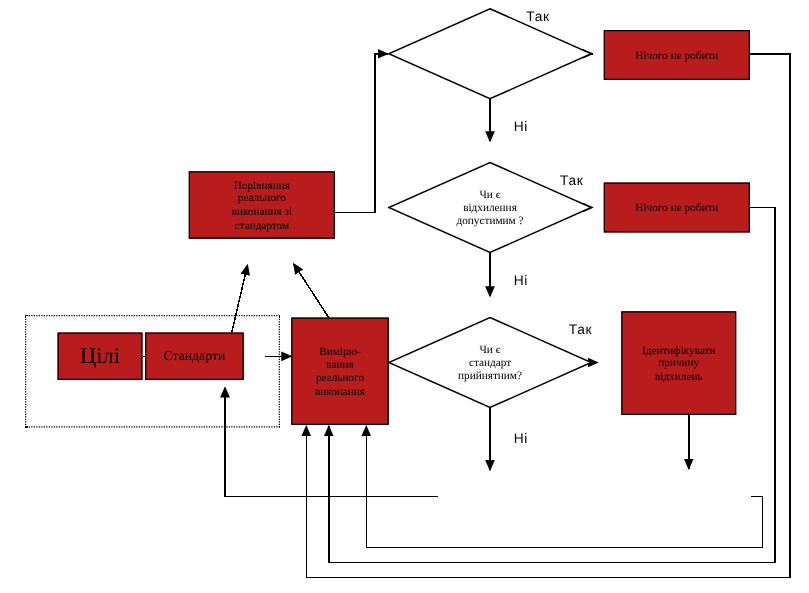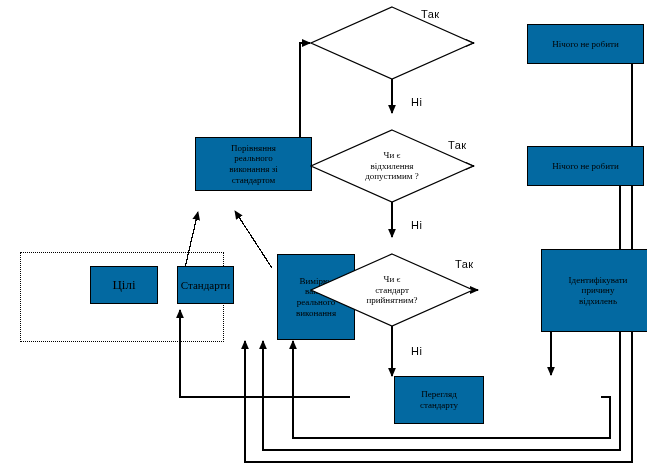--- a/index.html
+++ b/index.html
@@ -28,22 +28,21 @@
     box-sizing: border-box;
     display: flex;
     align-items: center;
     justify-content: center;
     text-align: center;
     line-height: 1.18;
     color: #000000;
   }
   .rect {
     border: 1px solid #000000;
-    background: #0369a1;
-    margin-left: 44px;
+    background: #b91c1c;
   }
   .rect .txt {
     padding: 0 3px;
     width: 100%;
   }
   .diamond {
     background: transparent;
   }
   .diamond .dlabel {
     position: relative;
@@ -66,21 +65,21 @@
     white-space: nowrap;
     letter-spacing: 0.5px;
   }
   .dotted-group {
     position: absolute;
     border: 1px dotted #000000;
     background: transparent;
   }
   .f9  { font-size: 9px; }
   .f11 { font-size: 11px; }
-  .f12 { font-size: 13px; }
+  .f12 { font-size: 18px; }
 </style>
 </head>
 <body>
 
 <div id="canvas">
 
   <svg id="wires" viewBox="0 0 647 474" xmlns="http://www.w3.org/2000/svg">
     <defs>
       <marker id="ah" markerWidth="9" markerHeight="9" refX="8" refY="4.5" orient="auto" markerUnits="userSpaceOnUse">
         <path d="M0,0.6 L9,4.5 L0,8.4 Z" fill="#000000"></path>
@@ -122,21 +121,21 @@
 
     </g>
   </svg>
 
   <div class="dotted-group" style="left:20px; top:252px; width:202px; height:88px;"></div>
 
   <div class="node rect f12" style="left:46px; top:266px; width:68px; height:38px;">
     <span class="txt">Цілі</span>
   </div>
 
-  <div class="node rect f11" style="left:133px; top:266px; width:57px; height:38px;">
+  <div class="node rect f11" style="left:116px; top:266px; width:79px; height:38px;">
     <span class="txt">Стандарти</span>
   </div>
 
   <div class="node rect f9" style="left:233px; top:254px; width:78px; height:86px;">
     <span class="txt">Вимірю-<br>вання<br>реального<br>виконання</span>
   </div>
 
   <div class="node rect f9" style="left:151px; top:137px; width:117px; height:54px;">
     <span class="txt">Порівняння<br>реального<br>виконання зі<br>стандартом</span>
   </div>
@@ -162,27 +161,24 @@
   </div>
 
   <div class="node rect f9" style="left:483px; top:24px; width:117px; height:40px;">
     <span class="txt">Нічого не робити</span>
   </div>
 
   <div class="node rect f9" style="left:483px; top:146px; width:117px; height:40px;">
     <span class="txt">Нічого не робити</span>
   </div>
 
-  <div class="node rect f9" style="left:497px; top:249px; width:114px; height:83px;">
+  <div class="node rect f9" style="left:497px; top:249px; width:92px; height:83px;">
     <span class="txt">Ідентифікувати<br>причину<br>відхилень</span>
   </div>
 
-  <div class="node rect f9" style="left:350px; top:376px; width:90px; height:48px;">
-    <span class="txt">Перегляд<br>стандарту</span>
-  </div>
 
 
   <div class="edge-label f11" style="left:421px; top:8px;">Так</div>
 
   <div class="edge-label f11" style="left:411px; top:96px;">Ні</div>
 
   <div class="edge-label f11" style="left:448px; top:139px;">Так</div>
 
   <div class="edge-label f11" style="left:411px; top:219px;">Ні</div>
 

